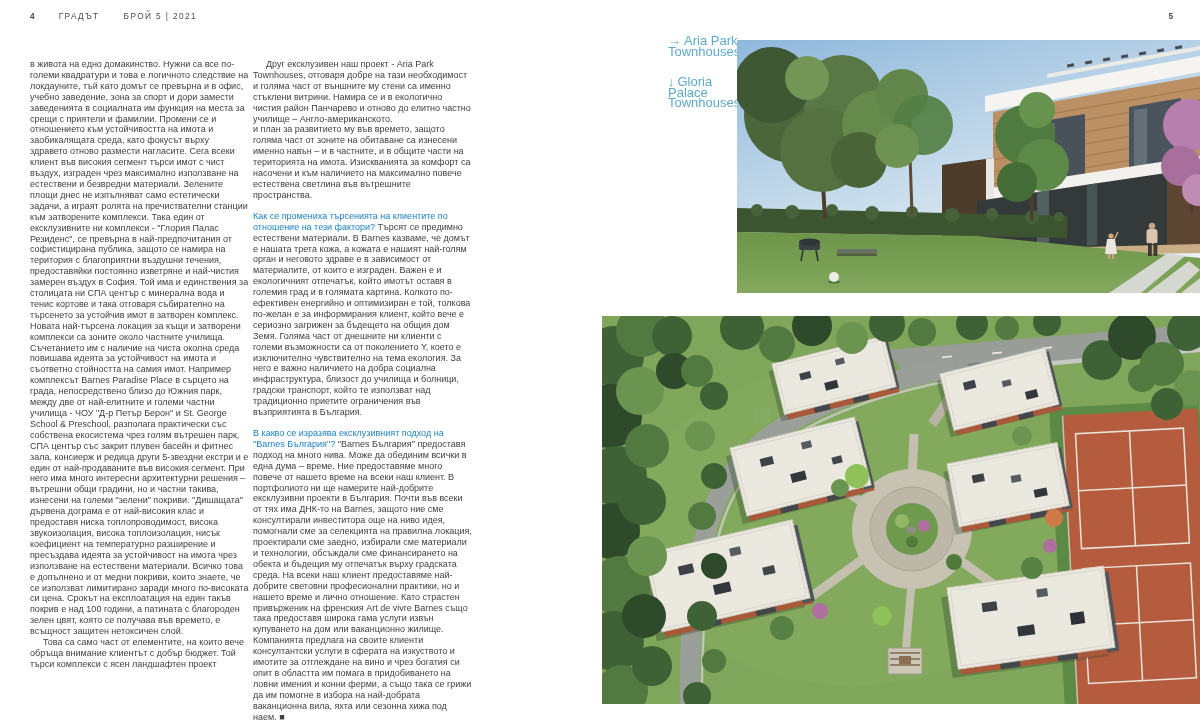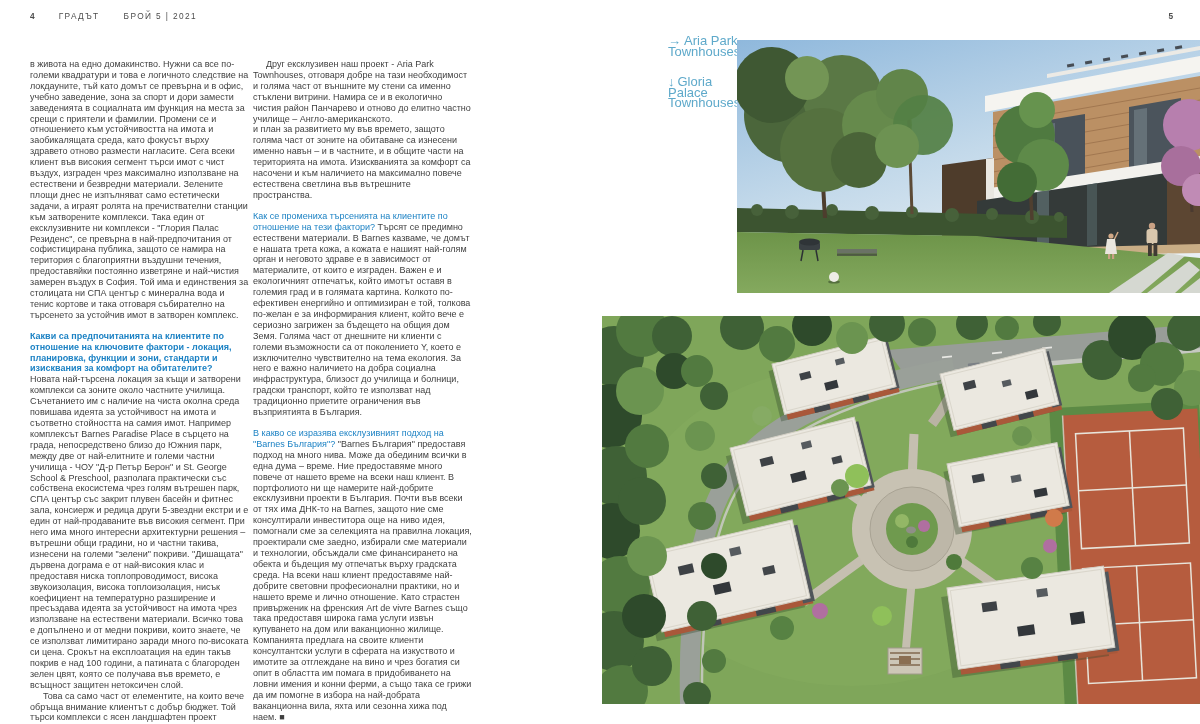--- a/index.html
+++ b/index.html
@@ -46,21 +46,20 @@
 
   <header class="page-header-left">
     <span class="pg-num">4</span>
     <span>ГРАДЪТ</span>
     <span>БРОЙ 5 | 2021</span>
   </header>
   <span class="page-header-right pg-num">5</span>
 
   <section class="col col-1">
       <p class="body-para">в живота на едно домакинство. Нужни са все по-големи квадратури и това е логичното следствие на локдауните, тъй като домът се превърна и в офис, учебно заведение, зона за спорт и дори замести заведенията в социалната им функция на места за срещи с приятели и фамилии. Промени се и отношението към устойчивостта на имота и заобикалящата среда, като фокусът върху здравето отново размести нагласите. Сега всеки клиент във високия сегмент търси имот с чист въздух, изграден чрез максимално използване на естествени и безвредни материали. Зелените площи днес не изпълняват само естетически задачи, а играят ролята на пречиствателни станции към затворените комплекси. Така един от ексклузивните ни комплекси - "Глория Палас Резиденс", се превърна в най-предпочитания от софистицирана публика, защото се намира на територия с благоприятни въздушни течения, предоставяйки постоянно изветряне и най-чистия замерен въздух в София. Той има и единствения за столицата ни СПА център с минерална вода и тенис кортове и така отговаря събирателно на търсенето за устойчив имот в затворен комплекс.</p>
-      <p class="q-heading">Какви са предпочитанията на клиентите по отношение на ключовите фактори - локация, планировка, функции и зони, стандарти и изисквания за комфорт на обитателите?</p>
       <p class="body-para">Новата най-търсена локация за къщи и затворени комплекси са зоните около частните училища. Съчетанието им с наличие на чиста околна среда повишава идеята за устойчивост на имота и съответно стойността на самия имот. Например комплексът Barnes Paradise Place в сърцето на града, непосредствено близо до Южния парк, между две от най-елитните и големи частни училища - ЧОУ "Д-р Петър Берон" и St. George School &amp; Preschool, разполага практически със собствена екосистема чрез голям вътрешен парк, СПА център със закрит плувен басейн и фитнес зала, консиерж и редица други 5-звездни екстри и е един от най-продаваните във високия сегмент. При него има много интересни архитектурни решения – вътрешни общи градини, но и частни такива, изнесени на големи "зелени" покриви. "Дишащата" дървена дограма е от най-високия клас и предоставя ниска топлопроводимост, висока звукоизолация, висока топлоизолация, нисък коефициент на температурно разширение и пресъздава идеята за устойчивост на имота чрез използване на естествени материали. Всичко това е допълнено и от медни покриви, които знаете, че се използват лимитирано заради много по-високата си цена. Срокът на експлоатация на един такъв покрив е над 100 години, а патината с благороден зелен цвят, която се получава във времето, е всъщност защитен нетоксичен слой.</p>
       <p class="body-para indent">Това са само част от елементите, на които вече обръща внимание клиентът с добър бюджет. Той търси комплекси с ясен ландшафтен проект</p>
     </section>
   <section class="col col-2">
       <p class="body-para indent">Друг ексклузивен наш проект - Aria Park Townhouses, отговаря добре на тази необходимост и голяма част от външните му стени са именно стъклени витрини. Намира се и в екологично чистия район Панчарево и отново до елитно частно училище – Англо-американското.</p>
       <p class="body-para">и план за развитието му във времето, защото голяма част от зоните на обитаване са изнесени именно навън – и в частните, и в общите части на територията на имота. Изискванията за комфорт са насочени и към наличието на максимално повече естествена светлина във вътрешните пространства.</p>
       <p class="body-para qa"><strong class="q-inline">Как се промениха търсенията на клиентите по отношение на тези фактори? </strong>Търсят се предимно естествени материали. В Barnes казваме, че домът е нашата трета кожа, а кожата е нашият най-голям орган и неговото здраве е в зависимост от материалите, от които е изграден. Важен е и екологичният отпечатък, който имотът оставя в големия град и в голямата картина. Колкото по-ефективен енергийно и оптимизиран е той, толкова по-желан е за информирания клиент, който вече е сериозно загрижен за бъдещето на общия дом Земя. Голяма част от днешните ни клиенти с големи възможности са от поколението Y, което е изключително чувствително на тема екология. За него е важно наличието на добра социална инфраструктура, близост до училища и болници, градски транспорт, който те използват над традиционно приетите ограничения във възприятията в България.</p>
       <p class="body-para qa"><strong class="q-inline">В какво се изразява ексклузивният подход на "Barnes България"? </strong>"Barnes България" предоставя подход на много нива. Може да обединим всички в една дума – време. Ние предоставяме много повече от нашето време на всеки наш клиент. В портфолиото ни ще намерите най-добрите ексклузивни проекти в България. Почти във всеки от тях има ДНК-то на Barnes, защото ние сме консултирали инвеститора още на ниво идея, помогнали сме за селекцията на правилна локация, проектирали сме заедно, избирали сме материали и технологии, обсъждали сме финансирането на обекта и бъдещия му отпечатък върху градската среда. На всеки наш клиент предоставяме най-добрите световни професионални практики, но и нашето време и лично отношение. Като страстен привърженик на френския Art de vivre Barnes също така предоставя широка гама услуги извън купуването на дом или ваканционно жилище. Компанията предлага на своите клиенти консултантски услуги в сферата на изкуството и имотите за отглеждане на вино и чрез богатия си опит в областта им помага в придобиването на ловни имения и конни ферми, а също така се грижи да им помогне в избора на най-добрата ваканционна вила, яхта или сезонна хижа под наем. ■</p>
     </section>
 

